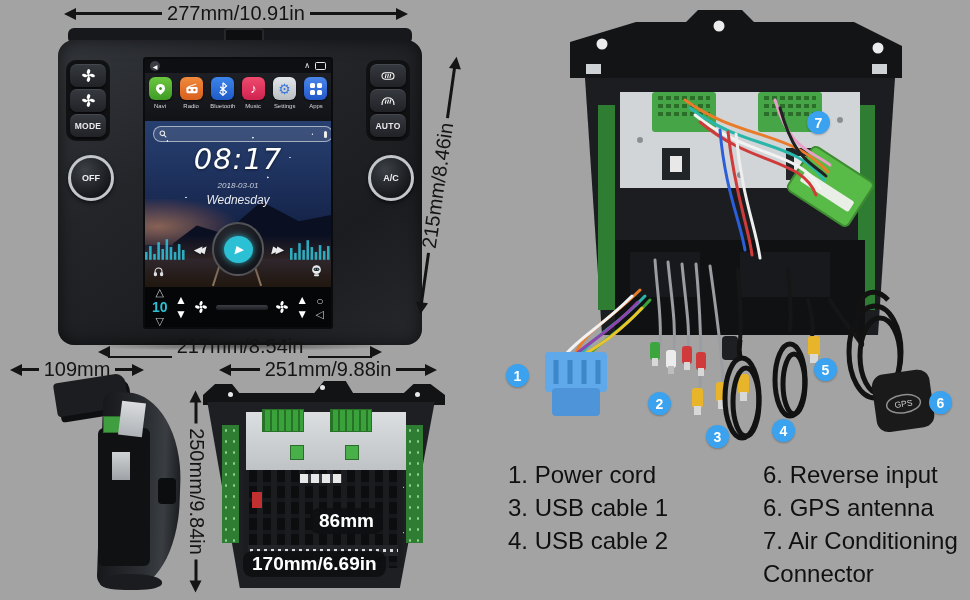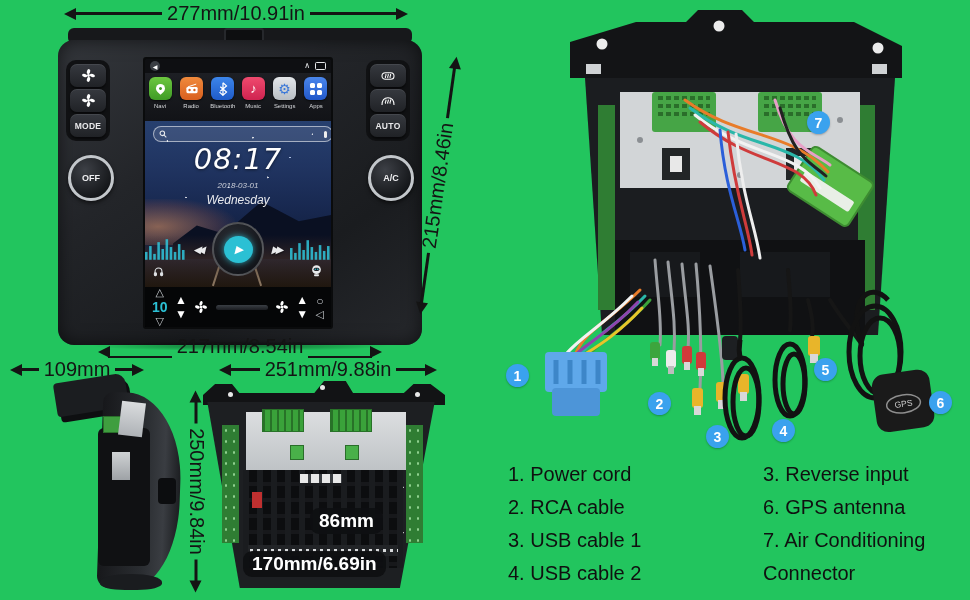--- a/index.html
+++ b/index.html
@@ -1,16 +1,16 @@
 <!DOCTYPE html>
 <html><head>
 <meta charset="utf-8">
 <style>
   html,body{margin:0;padding:0;background:#fff;}
-  .canvas{position:relative;width:970px;height:600px;background:#22c55e;overflow:hidden;
+  .canvas{position:relative;width:970px;height:600px;background:#a3a3a3;overflow:hidden;
           font-family:"Liberation Sans",sans-serif;}
 
   
   .dim{position:absolute;display:flex;align-items:center;color:#141414;
        font-size:20px;font-weight:500;white-space:nowrap;}
   .dim .ln{flex:1;height:2.5px;background:#141414;}
   .dim .ah{width:0;height:0;border:6px solid transparent;}
   .dim .ah.l{border-right:12px solid #141414;margin-right:-2px;}
   .dim .ah.r{border-left:12px solid #141414;margin-left:-2px;}
   .dim .lb{padding:0 5px;}
@@ -155,21 +155,21 @@
         background-image:radial-gradient(circle,#d8dadc 1.6px,transparent 2px);background-size:7px 11px;background-color:#222427;}
   .rv-red{position:absolute;left:252px;top:492px;width:10px;height:16px;background:#c03030;z-index:3;}
   .rv-white{position:absolute;left:300px;top:474px;width:42px;height:9px;z-index:3;
         background-image:linear-gradient(90deg,#e8e8e8 8px,#3a3d41 8px);background-size:11px 100%;}
 
   
   .wiring-svg{position:absolute;left:490px;top:0;}
   .callout{position:absolute;width:23px;height:23px;border-radius:50%;background:#3aa2ee;color:#fff;
         display:flex;align-items:center;justify-content:center;font-size:14px;font-weight:700;z-index:8;
         box-shadow:0 1px 2px rgba(0,0,0,.25);}
-  .legend-col{position:absolute;color:#101010;font-size:20px;line-height:33px;white-space:nowrap;}
+  .legend-col{position:absolute;color:#101010;font-size:24px;line-height:33px;white-space:nowrap;}
 </style>
 </head>
 <body>
 
 <div class="canvas">
 
   <div class="dim" style="left:58px;top:2px;width:356px;">
     <span class="ah l"></span>
       <span class="ln"></span>
     <span class="lb">277mm/10.91in</span>
@@ -592,24 +592,23 @@
   <div class="callout" style="left:506px;top:364px;">1</div>
   <div class="callout" style="left:648px;top:392px;">2</div>
   <div class="callout" style="left:706px;top:425px;">3</div>
   <div class="callout" style="left:772px;top:419px;">4</div>
   <div class="callout" style="left:814px;top:358px;">5</div>
   <div class="callout" style="left:929px;top:391px;">6</div>
   <div class="callout" style="left:807px;top:111px;">7</div>
 
   <div class="legend-col" style="left:508px;top:458px;">
     <div>1. Power cord</div>
-    <div>2. RCA cable</div>
     <div>3. USB cable 1</div>
     <div>4. USB cable 2</div>
   </div>
   <div class="legend-col" style="left:763px;top:458px;">
-    <div>3. Reverse input</div>
+    <div>6. Reverse input</div>
     <div>6. GPS antenna</div>
     <div>7. Air Conditioning</div>
     <div>Connector</div>
   </div>
 
 </div>
 
 </body></html>

